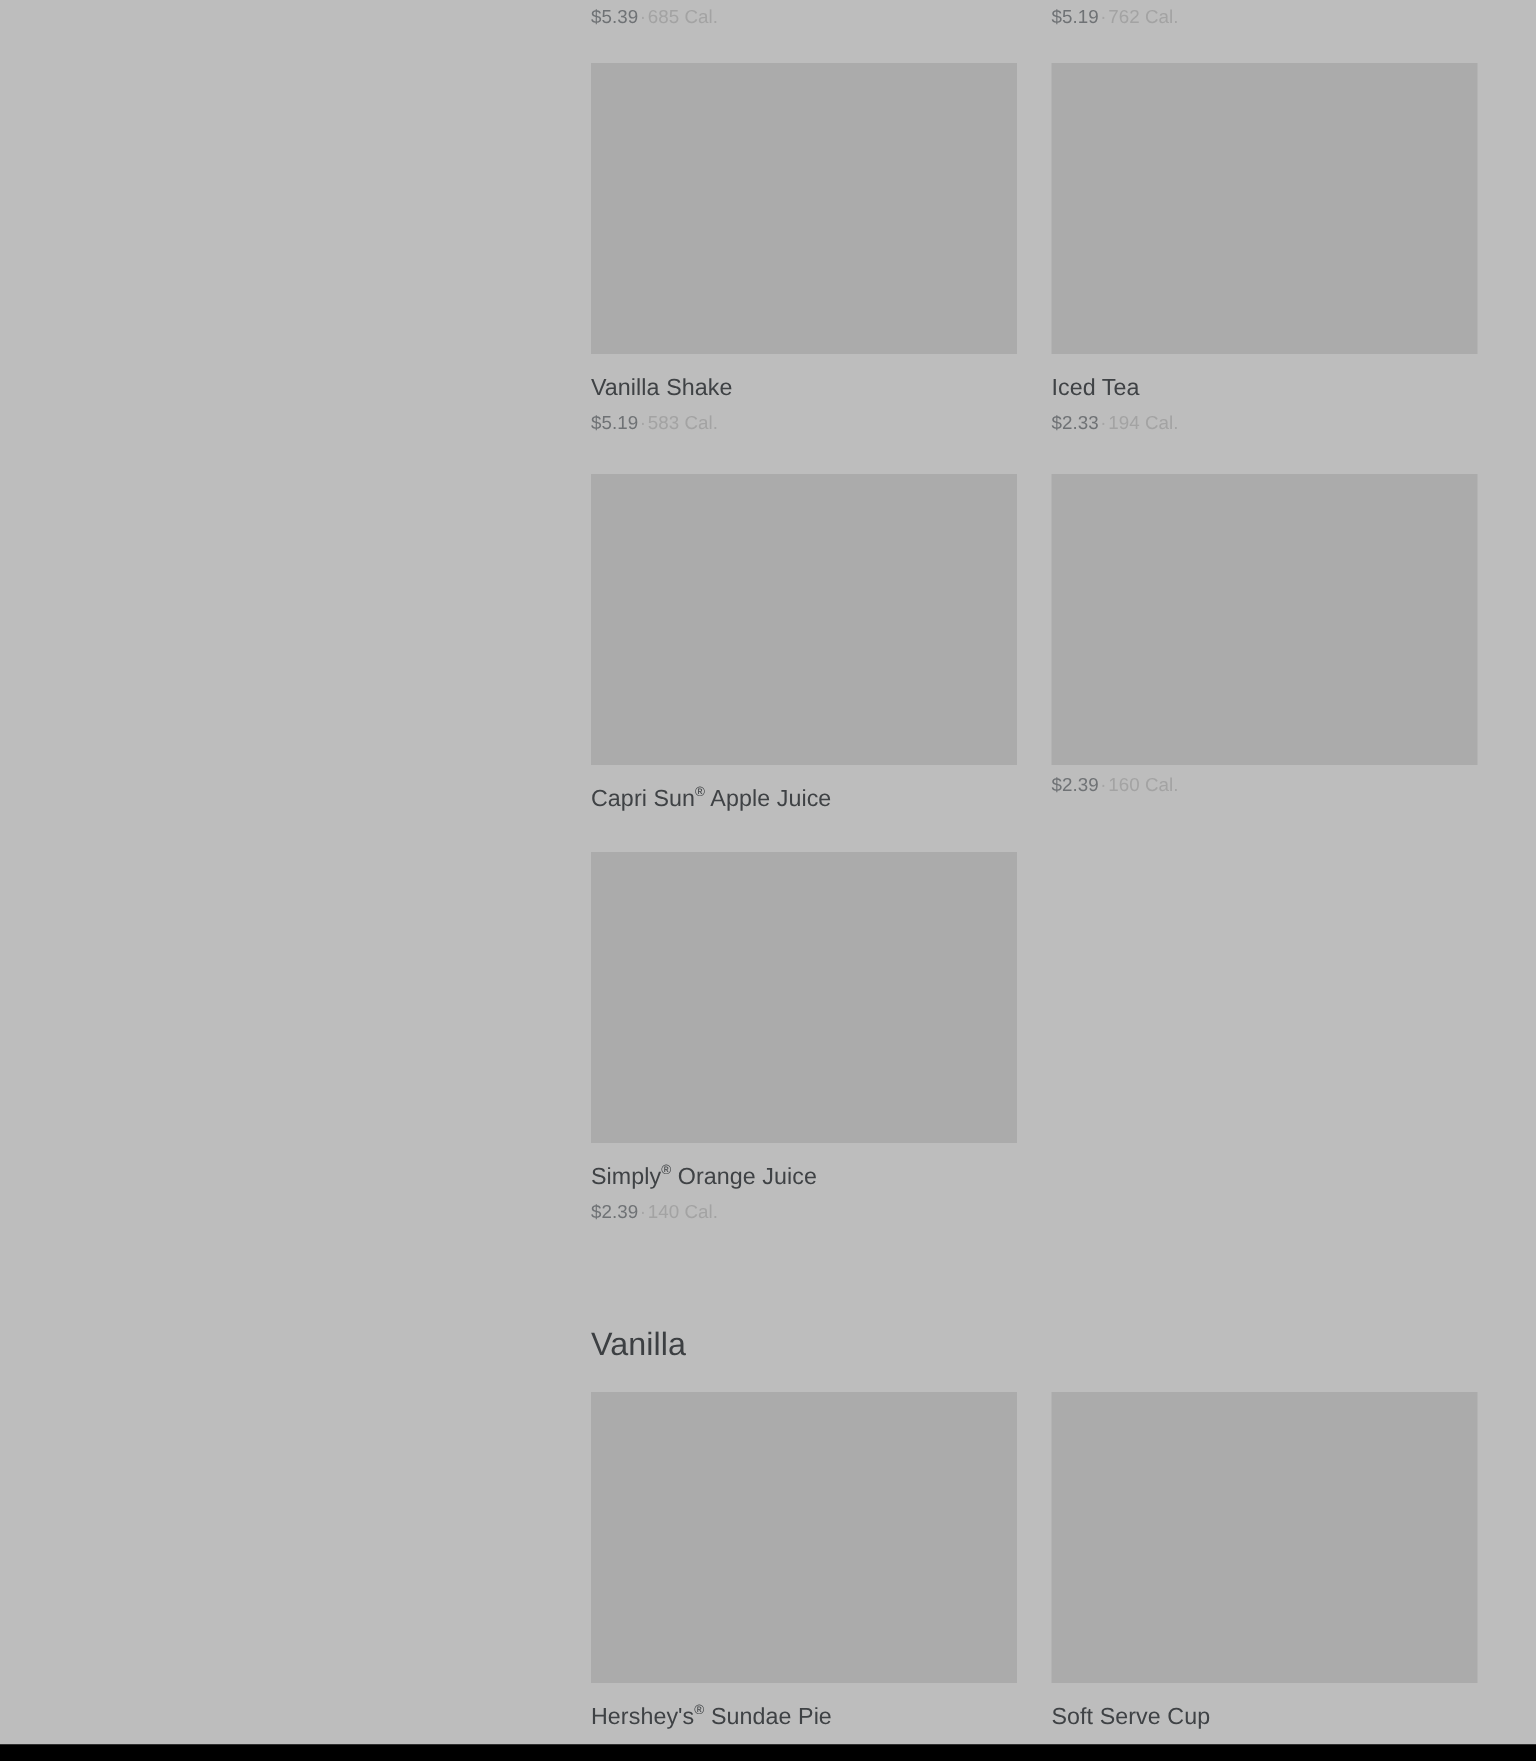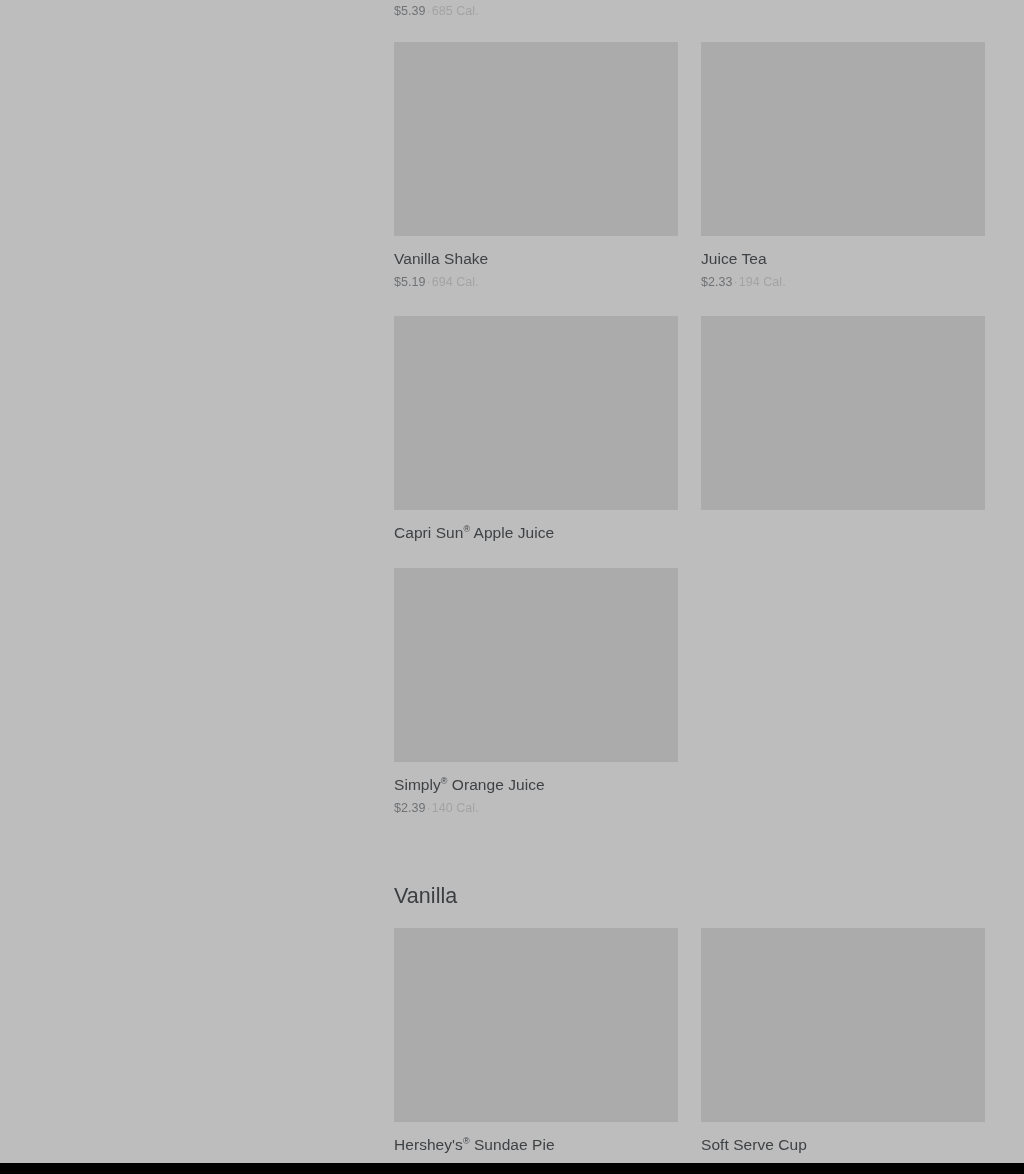--- a/index.html
+++ b/index.html
@@ -128,50 +128,58 @@
 
 <div class="page">
   <div class="content">
 
     <div class="partial-row">
       <div class="menu-card">
         <div class="card-meta">
           <span class="price">$5.39</span><span class="dot">·</span><span class="cal">685 Cal.</span>
         </div>
       </div>
+      <div class="menu-card">
+        <div class="card-meta">
+          <span class="price">$5.19</span><span class="dot">·</span><span class="cal">762 Cal.</span>
+        </div>
+      </div>
     </div>
 
     <div class="gap-rows"></div>
 
     <div class="menu-grid">
       <div class="menu-card">
         <div class="card-thumb"></div>
         <div class="card-title">Vanilla Shake</div>
         <div class="card-meta">
-          <span class="price">$5.19</span><span class="dot">·</span><span class="cal">694 Cal.</span>
-        </div>
-      </div>
-      <div class="menu-card">
-        <div class="card-thumb"></div>
-        <div class="card-title">Juice Tea</div>
+          <span class="price">$5.19</span><span class="dot">·</span><span class="cal">583 Cal.</span>
+        </div>
+      </div>
+      <div class="menu-card">
+        <div class="card-thumb"></div>
+        <div class="card-title">Iced Tea</div>
         <div class="card-meta">
           <span class="price">$2.33</span><span class="dot">·</span><span class="cal">194 Cal.</span>
         </div>
       </div>
     </div>
 
     <div class="gap-rows"></div>
 
     <div class="menu-grid">
       <div class="menu-card">
         <div class="card-thumb"></div>
         <div class="card-title">Capri Sun<sup>®</sup> Apple Juice</div>
       </div>
       <div class="menu-card">
         <div class="card-thumb"></div>
+        <div class="card-meta">
+          <span class="price">$2.39</span><span class="dot">·</span><span class="cal">160 Cal.</span>
+        </div>
       </div>
     </div>
 
     <div class="gap-rows"></div>
 
     <div class="menu-grid">
       <div class="menu-card">
         <div class="card-thumb"></div>
         <div class="card-title">Simply<sup>®</sup> Orange Juice</div>
         <div class="card-meta">

